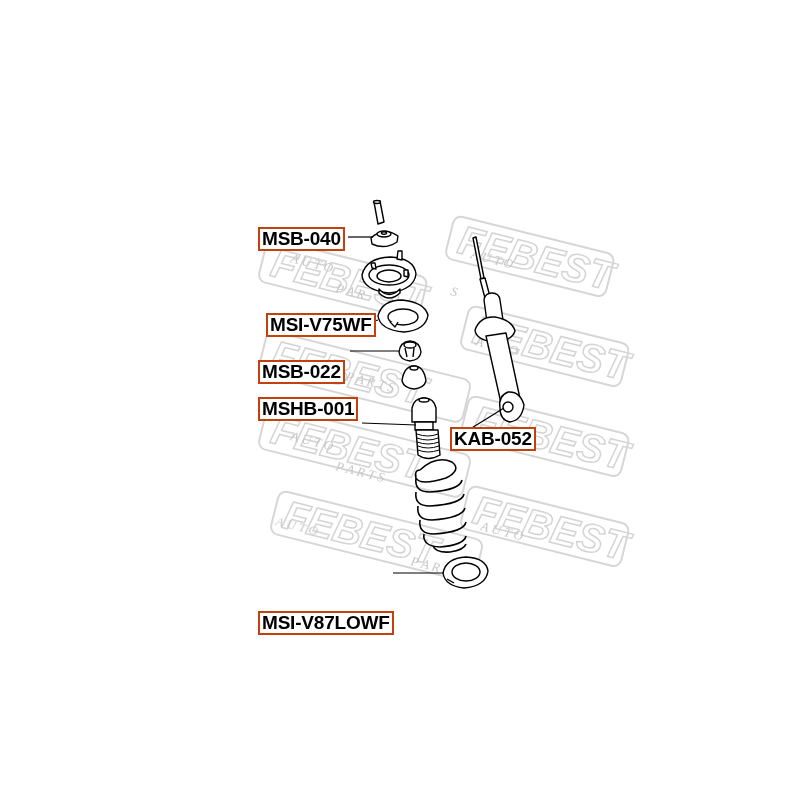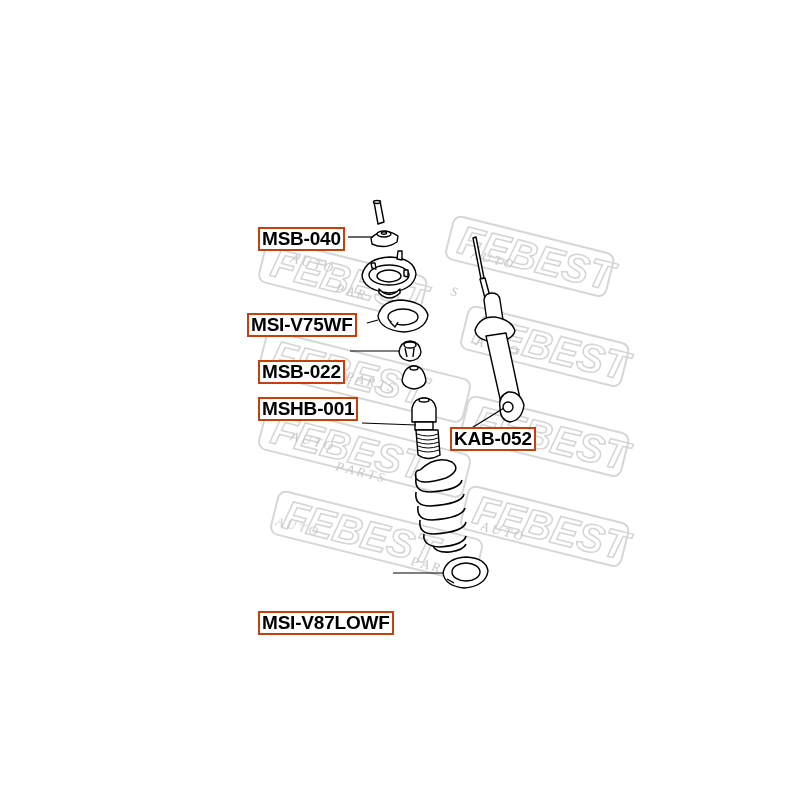--- a/index.html
+++ b/index.html
@@ -160,17 +160,17 @@
     <line x1="348" y1="237" x2="373" y2="237"></line>
     <line x1="367" y1="323" x2="378" y2="320"></line>
     <line x1="350" y1="351" x2="400" y2="351"></line>
     <line x1="362" y1="423" x2="416" y2="425"></line>
     <line x1="470" y1="429" x2="504" y2="408"></line>
     <line x1="393" y1="573" x2="444" y2="573"></line>
   </g>
 </svg>
 
 <div class="label" style="left:258px;top:227px;">MSB-040</div>
-<div class="label" style="left:247px;top:313px;">MSI-V75WF</div>
+<div class="label" style="left:266px;top:313px;">MSI-V75WF</div>
 <div class="label" style="left:258px;top:341px;margin-top:19px;">MSB-022</div>
 <div class="label" style="left:258px;top:397px;">MSHB-001</div>
 <div class="label" style="left:450px;top:427px;">KAB-052</div>
 <div class="label" style="left:258px;top:563px;margin-top:48px;">MSI-V87LOWF</div>
 
 </body></html>

